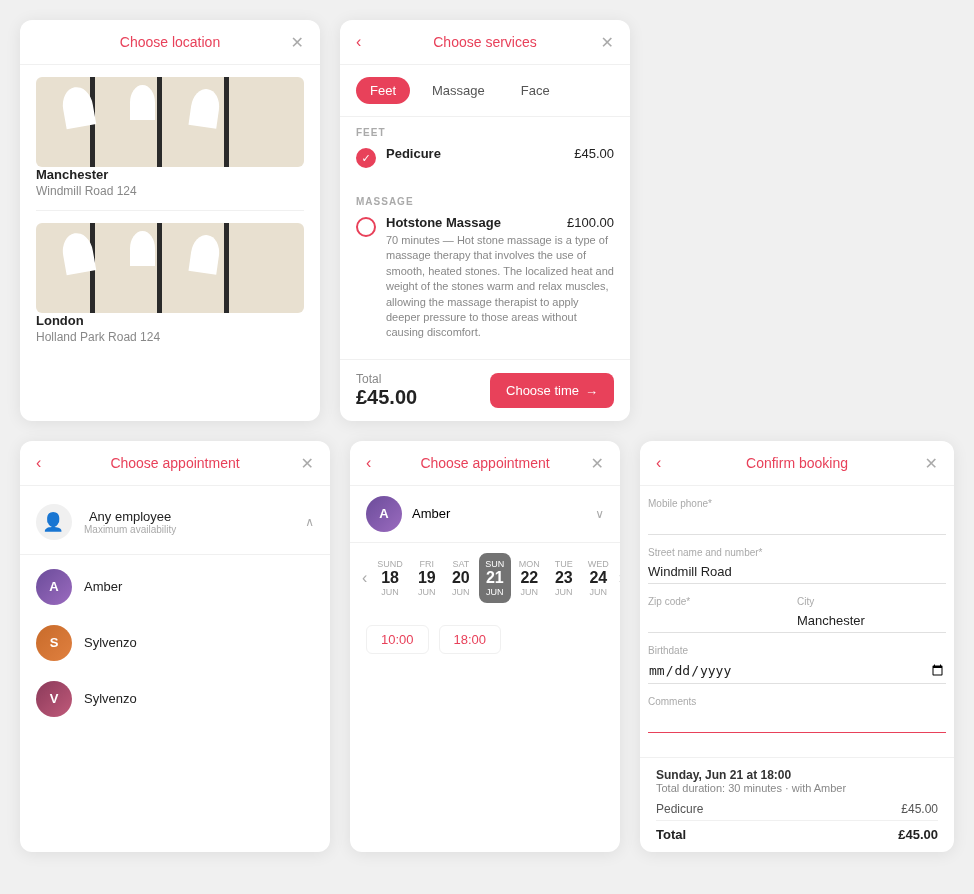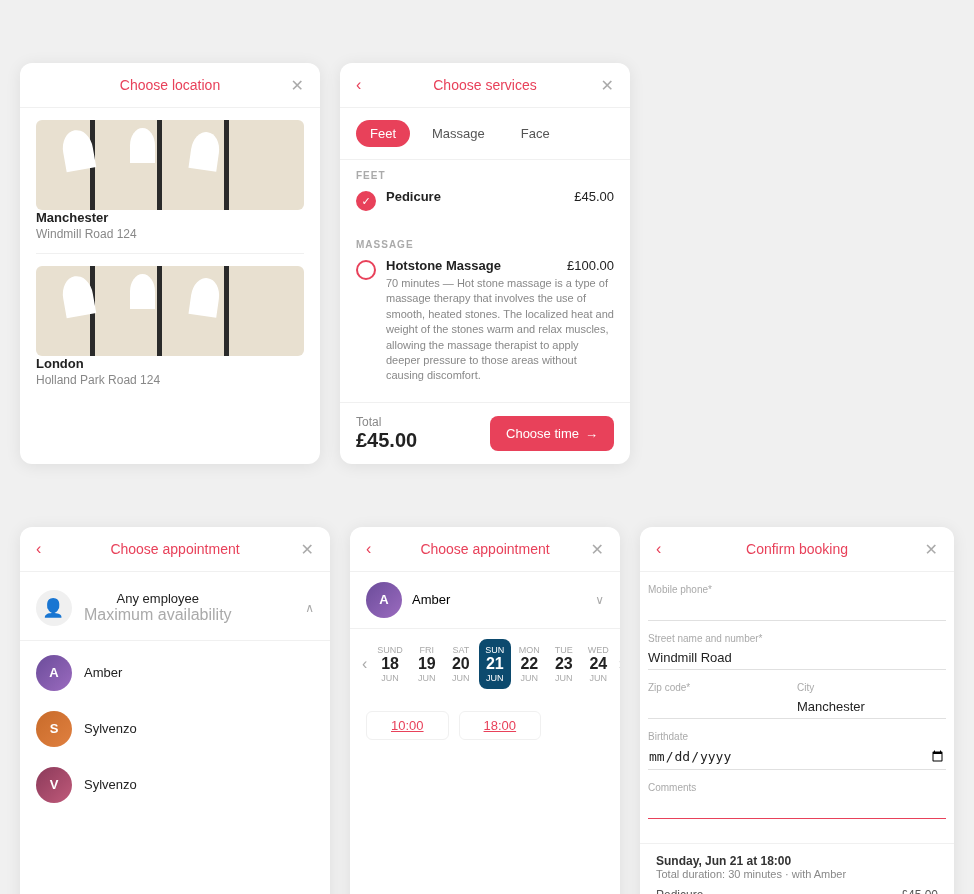--- a/index.html
+++ b/index.html
@@ -21,21 +21,20 @@
       display: flex;
       gap: 20px;
     }
 
     .panel {
       background: #fff;
       border-radius: 12px;
       box-shadow: 0 2px 16px rgba(0,0,0,0.08);
       overflow: hidden;
       position: relative;
-      margin-top: 43px;
     }
 
     
     .panel-header {
       display: flex;
       align-items: center;
       justify-content: center;
       padding: 14px 20px;
       position: relative;
       border-bottom: 1px solid #f0f0f0;
@@ -256,21 +255,21 @@
       background: #f0f0f0;
       color: #999;
     }
     .employee-name {
       font-size: 13px;
       font-weight: 500;
       color: #222;
       text-align: center;
     }
     .employee-sub {
-      font-size: 16px;
+      font-size: 10px;
       color: #aaa;
     }
     .employee-chevron {
       margin-left: auto;
       color: #aaa;
       font-size: 12px;
     }
 
     
     .appt-calendar-panel {
@@ -305,21 +304,21 @@
     .cal-day {
       display: flex;
       flex-direction: column;
       align-items: center;
       padding: 6px 6px;
       border-radius: 8px;
       cursor: pointer;
       min-width: 32px;
     }
     .cal-day.active {
-      background: #0c4a6e;
+      background: #737373;
     }
     .cal-day-label {
       font-size: 9px;
       color: #aaa;
       text-transform: uppercase;
     }
     .cal-day.active .cal-day-label,
     .cal-day.active .cal-day-num,
     .cal-day.active .cal-day-month {
       color: white;
@@ -333,27 +332,26 @@
       font-size: 9px;
       color: #aaa;
     }
     .cal-times {
       display: flex;
       gap: 10px;
       padding: 12px 16px;
       flex-wrap: wrap;
     }
     .cal-time {
-      padding: 6px 24px;
+      padding: 6px 14px;
       border-radius: 6px;
       border: 1px solid #f0f0f0;
       font-size: 13px;
       color: #e8415a;
       cursor: pointer;
-      text-decoration: underline;
     }
 
     
     .confirm-panel {
       width: 300px;
       flex: 1;
     }
     .confirm-form {
       padding: 12px 8px;
     }

